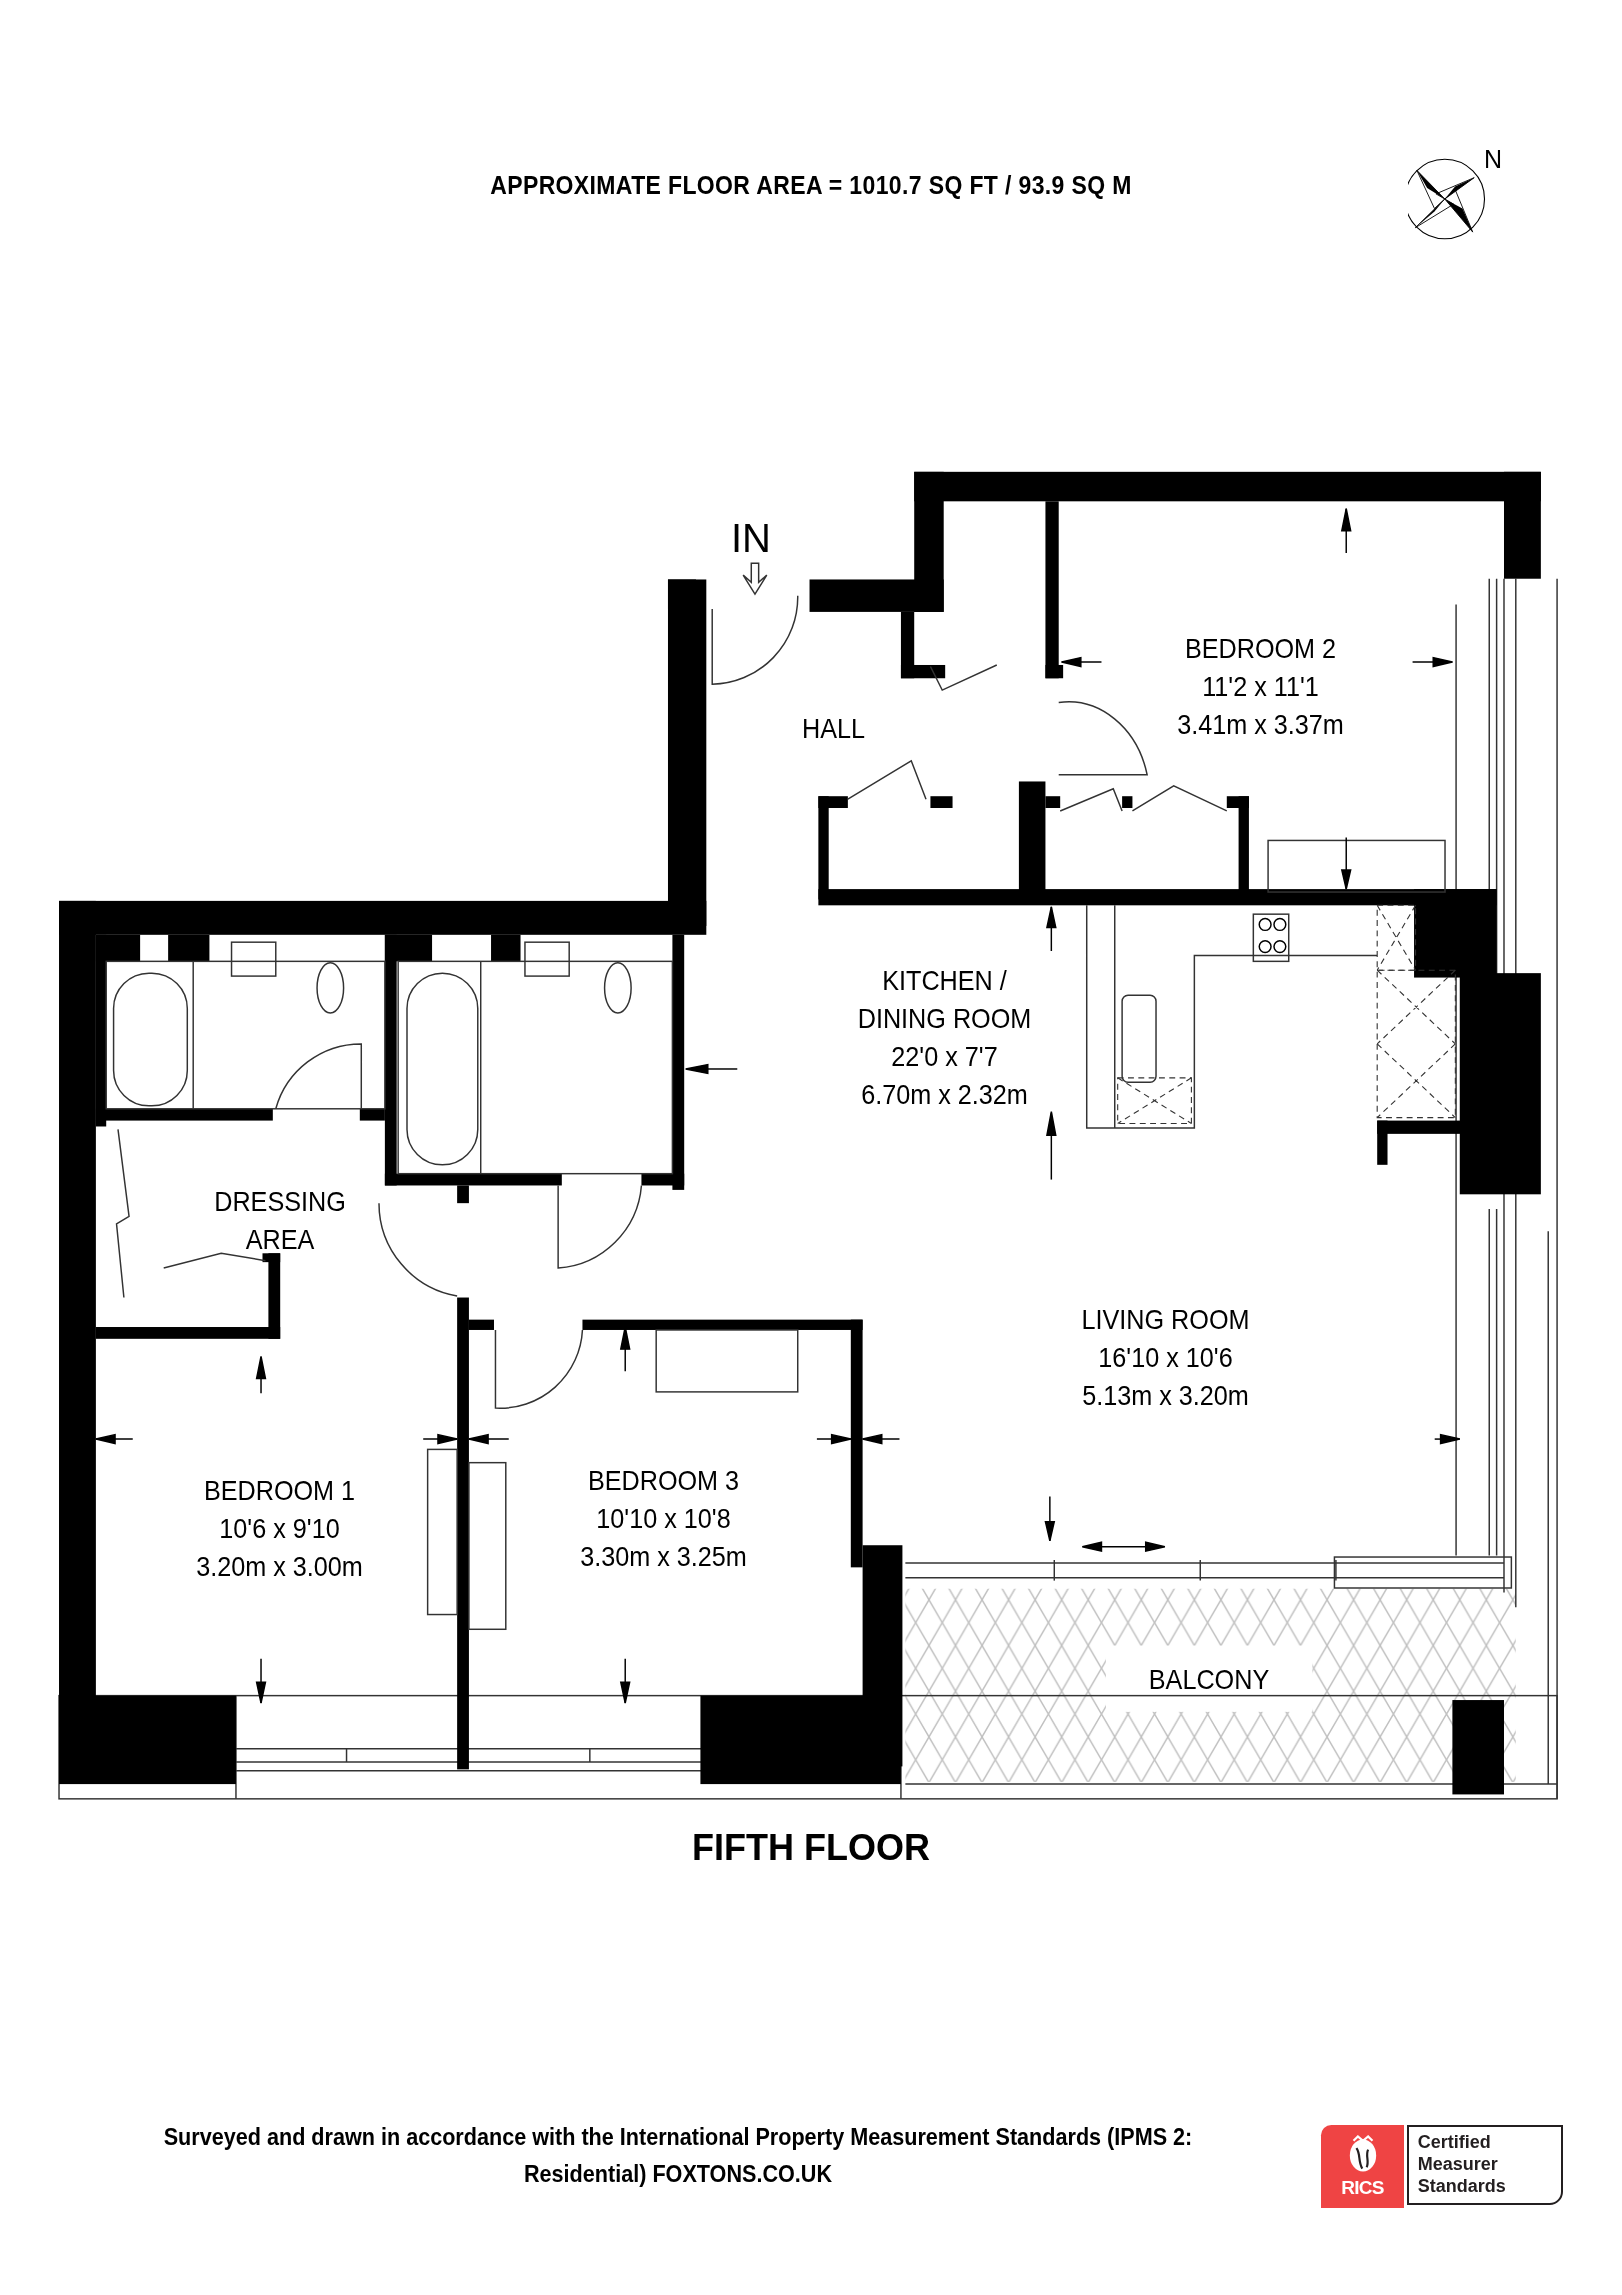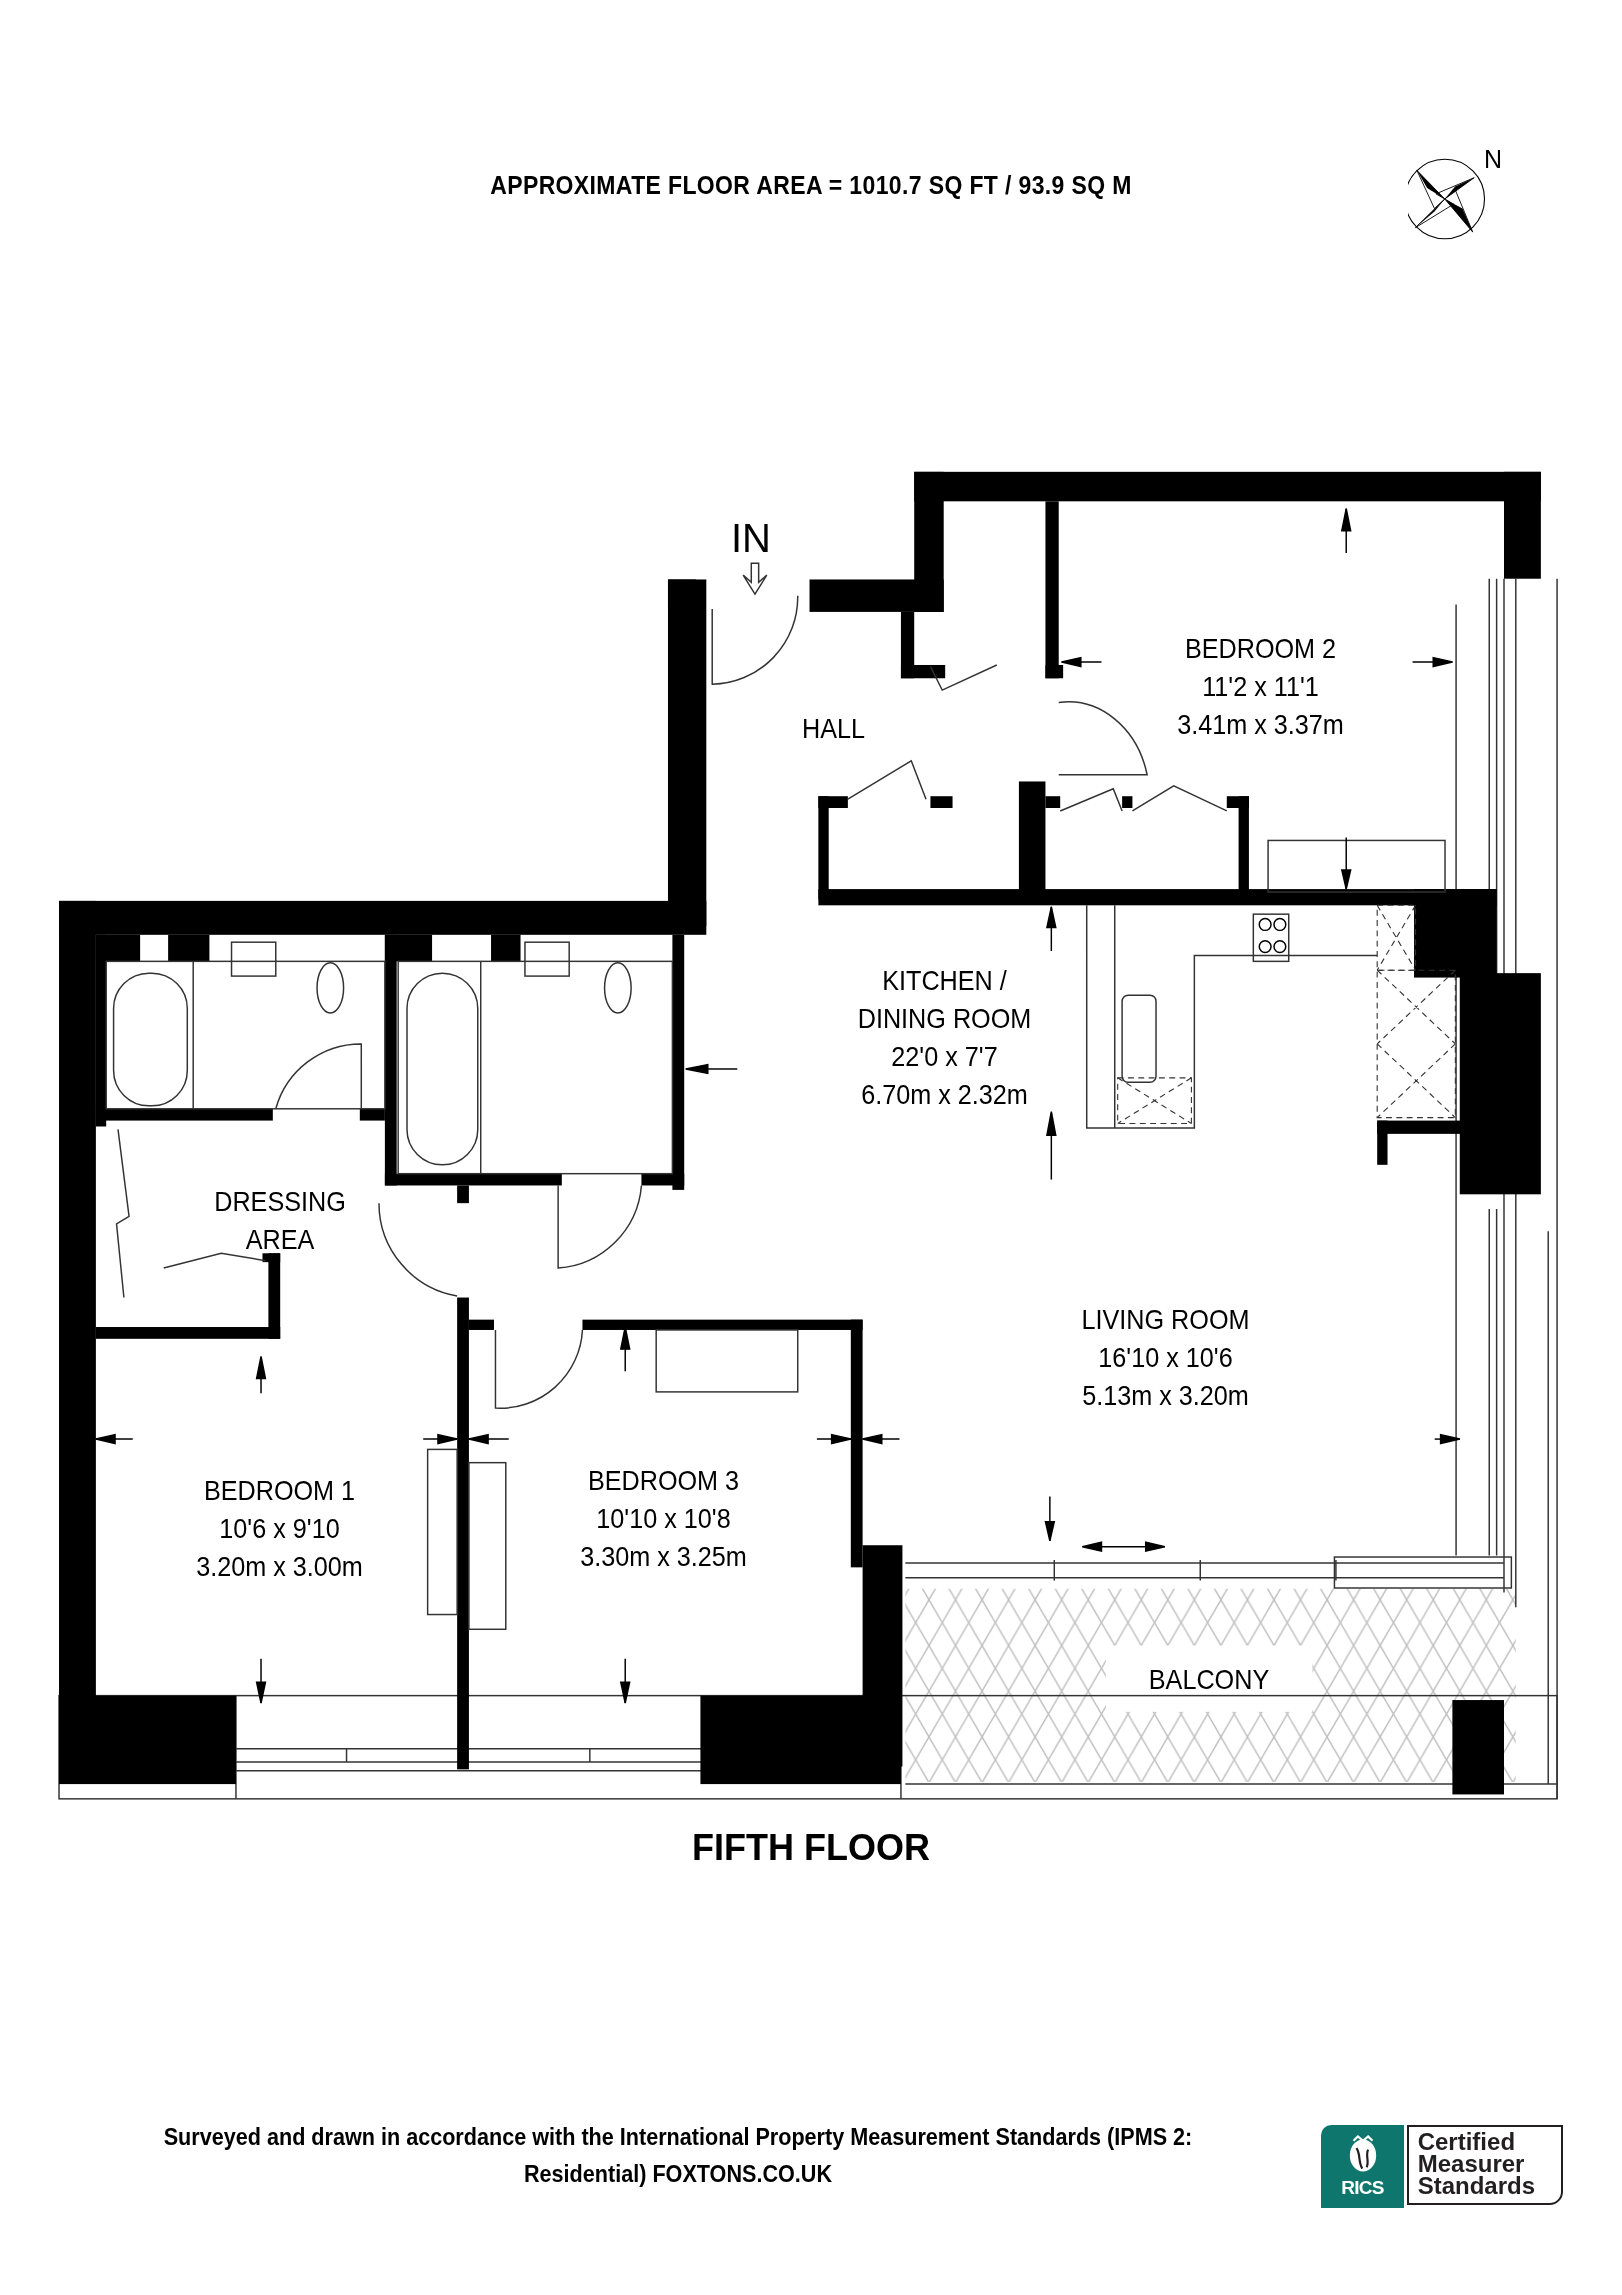--- a/index.html
+++ b/index.html
@@ -14,28 +14,28 @@
   svg.plan { left: 0; top: 0; width: 1622px; height: 2295px; }
   .room-label { position: absolute; text-align: center; font-size: 28px;
                 line-height: 38px; transform: scaleX(0.9); white-space: nowrap; }
   .room-label span { display: block; }
   .floor-name { left: 0; width: 1622px; top: 1827px; text-align: center;
                 font-weight: bold; font-size: 36px; }
   .footer-text { left: 44px; width: 1268px; top: 2118px; text-align: center;
                  font-weight: bold; font-size: 24px; line-height: 37px;
                  transform: scaleX(0.9); transform-origin: 634px 0; }
   .rics { left: 1321px; top: 2125px; width: 242px; height: 83px; display: flex; }
-  .rics-left { width: 83px; height: 83px; background: #0f766e; border-radius: 10.3px 0 0 0;
+  .rics-left { width: 83px; height: 83px; background: #ef4444; border-radius: 10.3px 0 0 0;
                color: #fff; display: flex; flex-direction: column; align-items: center;
                justify-content: flex-end; padding-bottom: 8.8px; box-sizing: border-box; }
   .rics-lion { width: 34px; height: 38px; margin-bottom: 4.4px; }
   .rics-word { font-weight: bold; font-size: 19px; letter-spacing: -0.7px; }
   .rics-right { margin-left: 2.9px; flex: 1; height: 80px; border: 2.2px solid #231f20;
                 border-radius: 0 0 13.3px 0; box-sizing: border-box; padding: 4.4px 8.8px;
-                font-weight: bold; font-size: 24px; line-height: 22px; color: #231f20; }
+                font-weight: bold; font-size: 18px; line-height: 22px; color: #231f20; }
   .rics-right span { display: block; }
   .in-label { left: 731px; top: 516px; font-size: 40px; }
 </style>
 </head>
 <body>
 
 <div class="abs area-title">APPROXIMATE FLOOR AREA = 1010.7 SQ FT / 93.9 SQ M</div>
 
 <svg class="abs compass" viewBox="0 0 140 130">
   <circle cx="50" cy="65" r="54" fill="none" stroke="#000" stroke-width="1.5"></circle>

